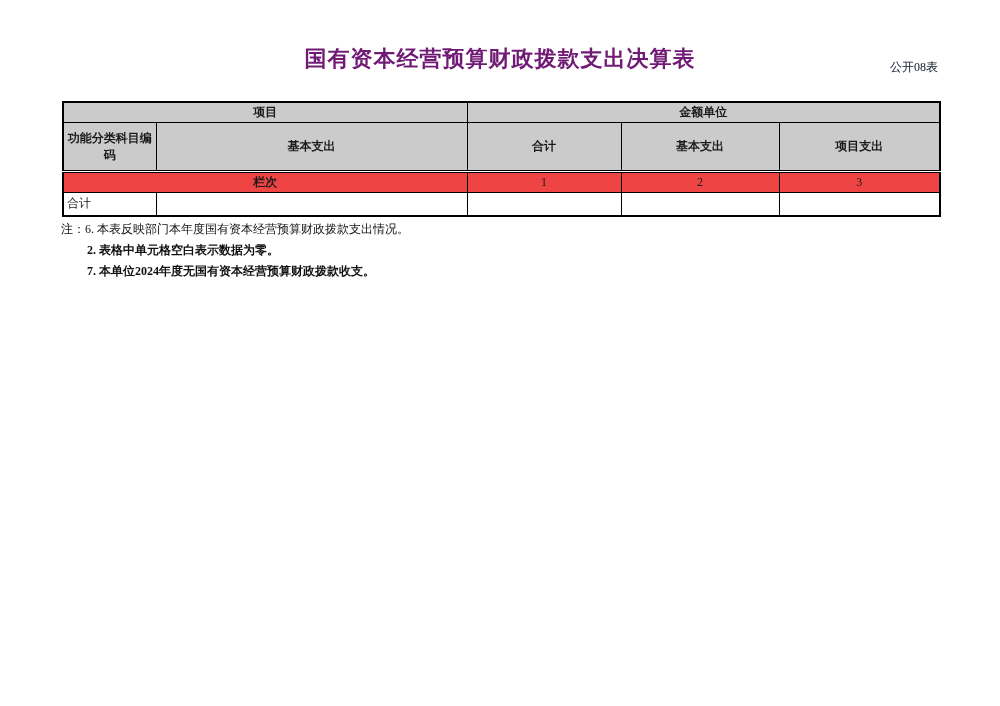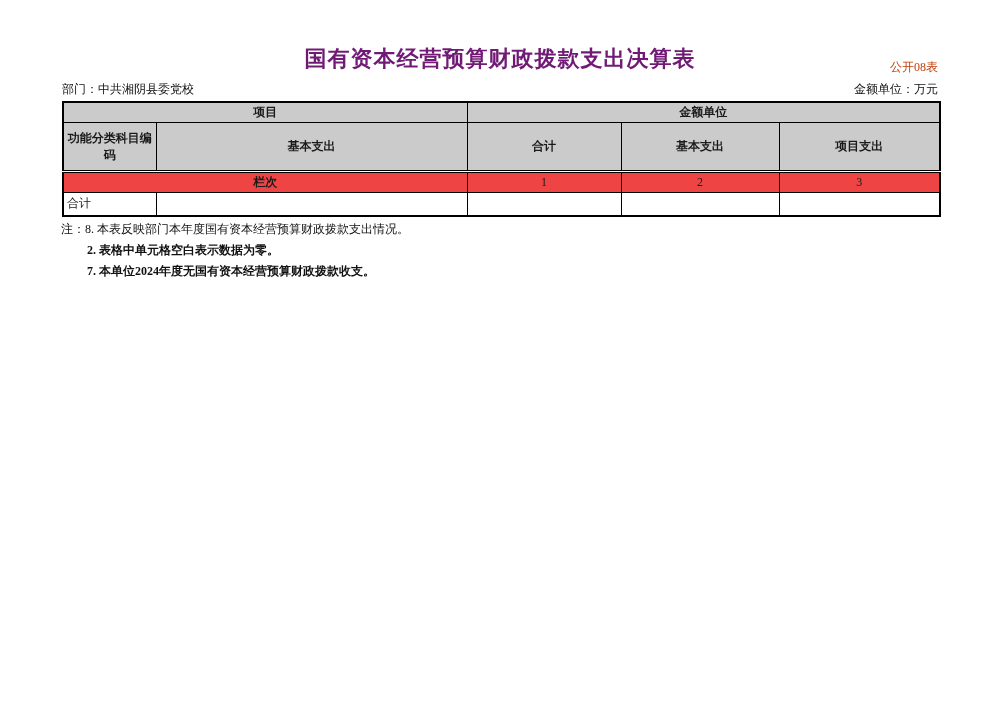--- a/index.html
+++ b/index.html
@@ -25,21 +25,21 @@
     font-weight: bold;
     letter-spacing: 1px;
     color: #701a75;
     margin-top: 14px;
   }
   .form-code {
     position: absolute;
     top: 59px;
     right: 62px;
     font-size: 12px;
-    color: #c2410c;
+    color: #0f172a;
     text-align: right;
   }
   .meta-row {
     position: absolute;
     top: 81px;
     left: 62px;
     right: 62px;
     display: flex;
     justify-content: space-between;
     font-size: 12px;
@@ -102,24 +102,20 @@
 </style>
 </head>
 <body>
 
 <div class="page">
 
   <div class="doc-title">国有资本经营预算财政拨款支出决算表</div>
 
   <div class="form-code">公开08表</div>
 
-  <div class="meta-row">
-    <span>部门：中共湘阴县委党校</span>
-    <span>金额单位：万元</span>
-  </div>
 
   <table class="report">
     <colgroup>
       <col style="width:93px">
       <col style="width:311px">
       <col style="width:154px">
       <col style="width:158px">
       <col style="width:161px">
     </colgroup>
     <tbody>
@@ -144,18 +140,18 @@
         <td class="cell-code">合计</td>
         <td></td>
         <td></td>
         <td></td>
         <td></td>
       </tr>
     </tbody>
   </table>
 
   <div class="notes">
-    <div class="note-line"><span class="note-prefix">注：</span><span>8. 本表反映部门本年度国有资本经营预算财政拨款支出情况。</span></div>
+    <div class="note-line"><span class="note-prefix">注：</span><span>6. 本表反映部门本年度国有资本经营预算财政拨款支出情况。</span></div>
     <div class="note-line indented"><span>2. 表格中单元格空白表示数据为零。</span></div>
     <div class="note-line indented"><span>7. 本单位2024年度无国有资本经营预算财政拨款收支。</span></div>
   </div>
 
 </div>
 
 </body></html>

